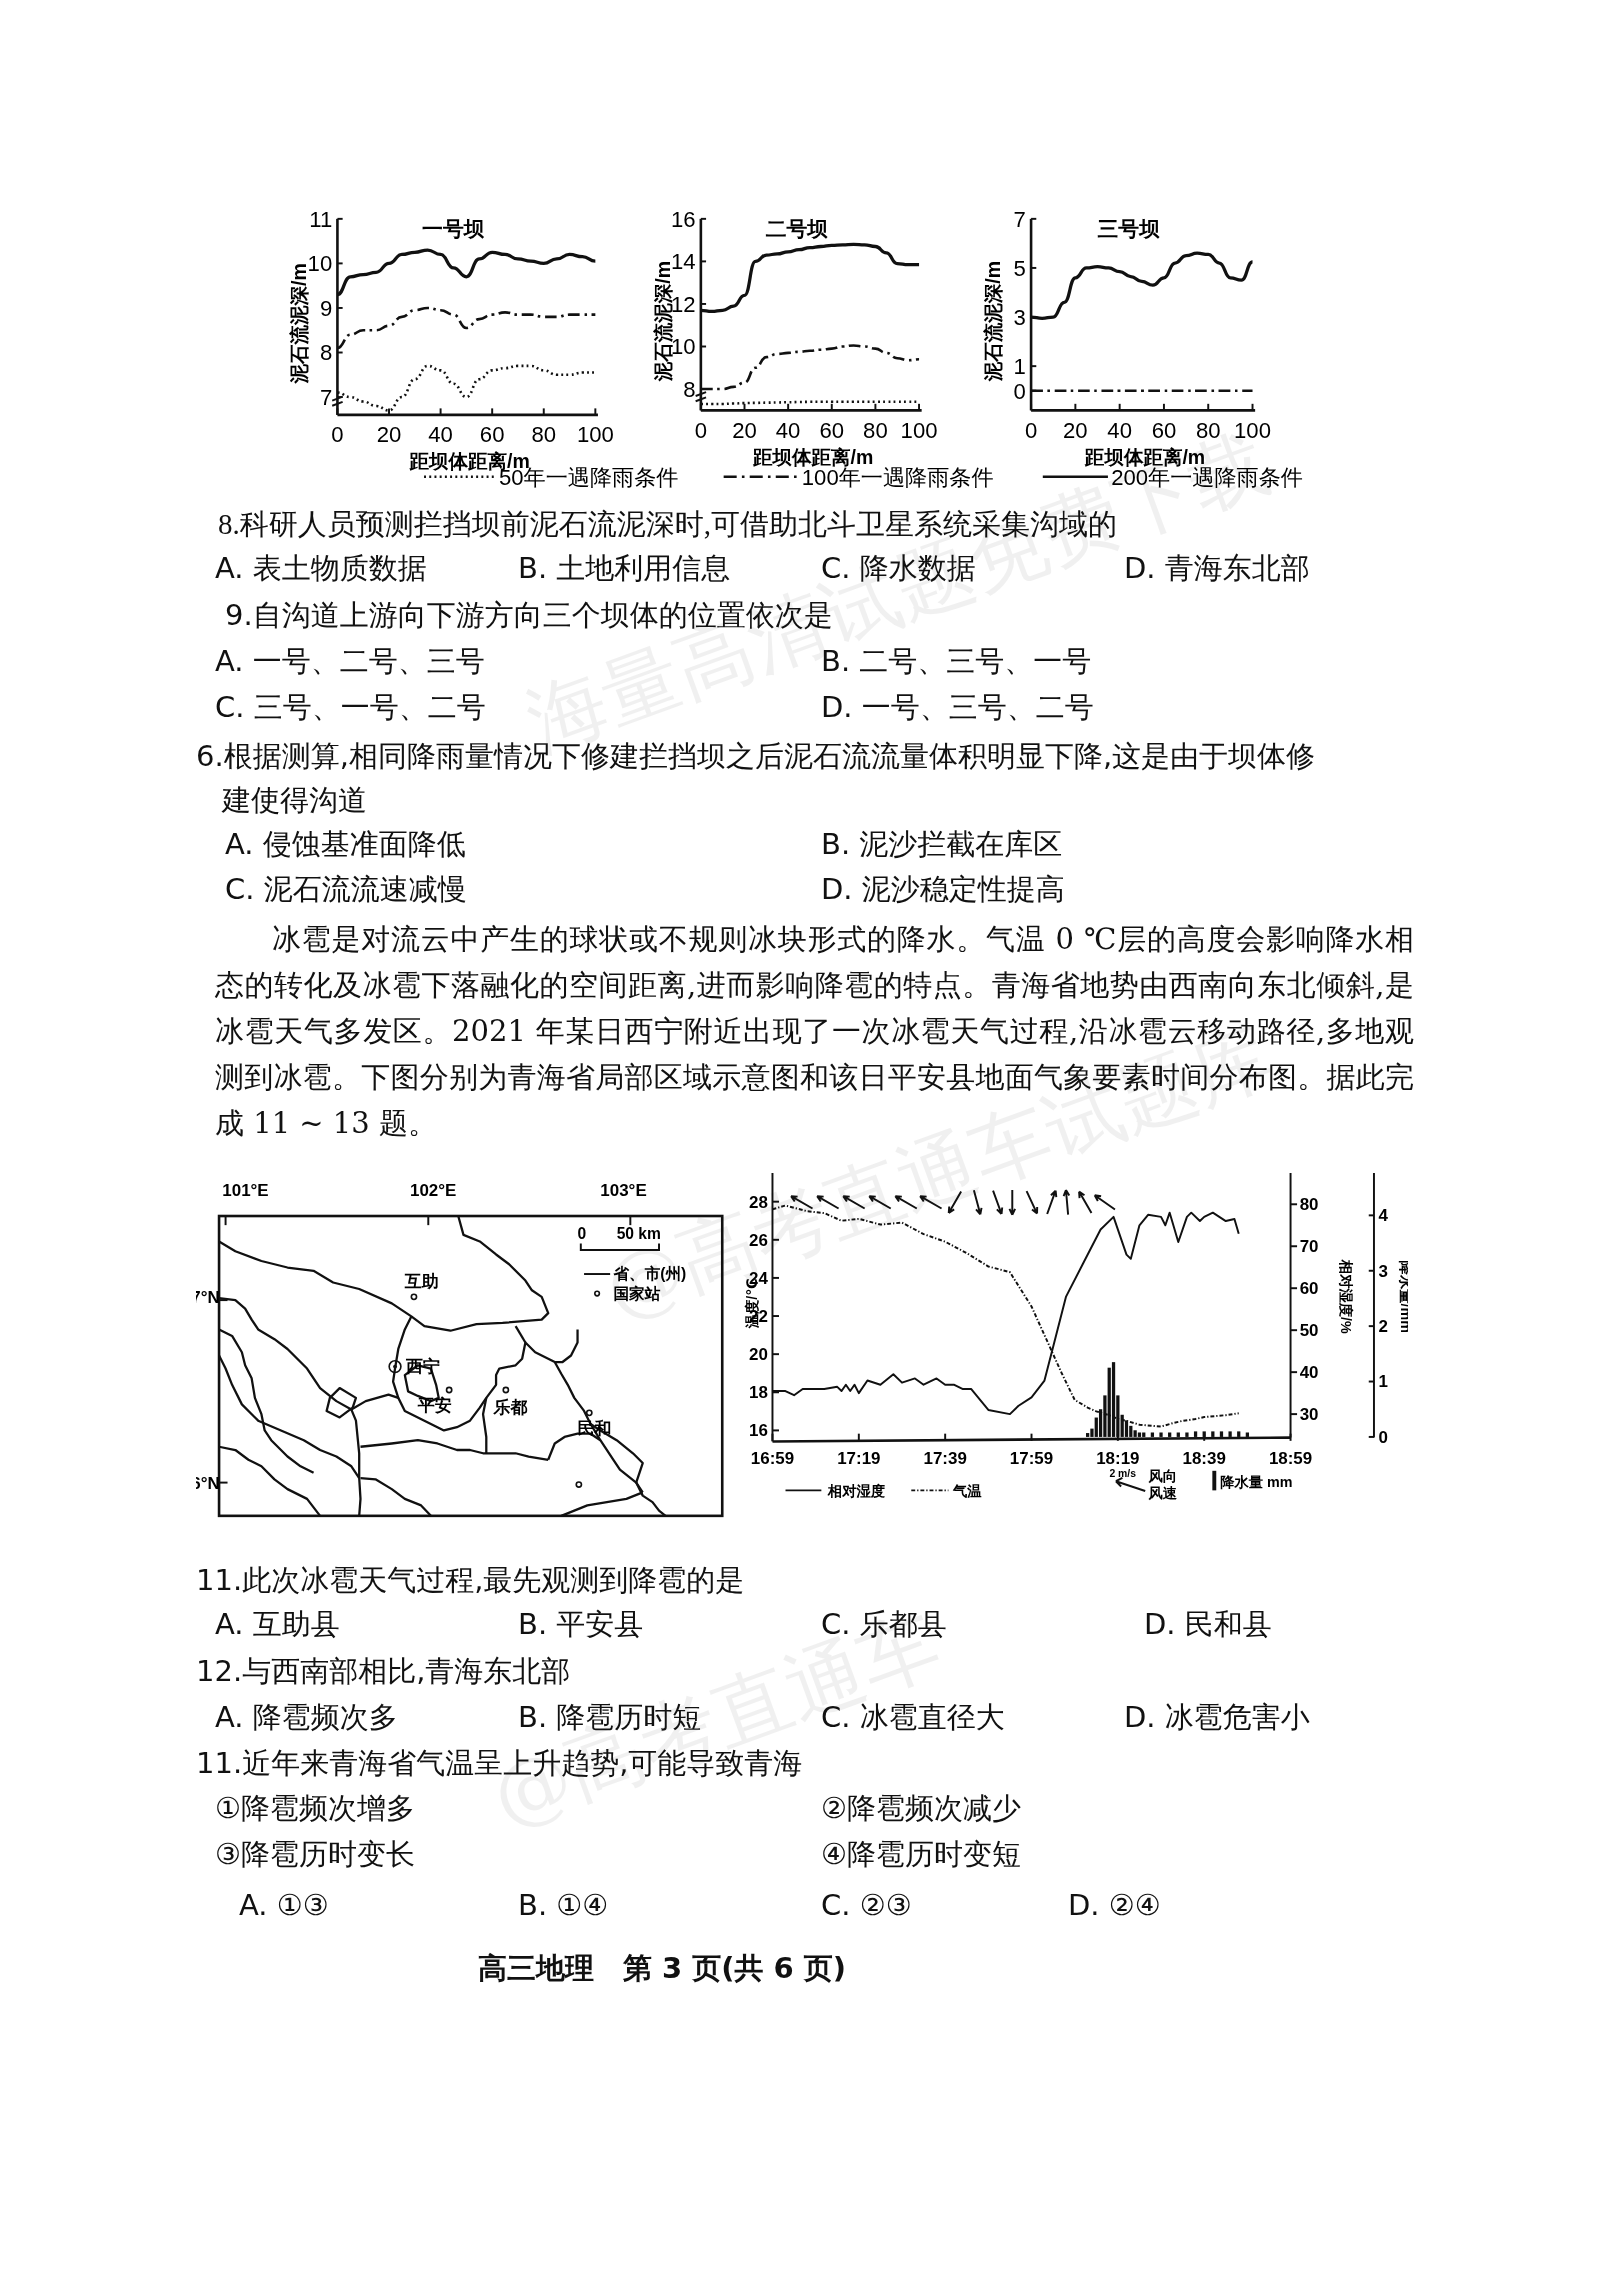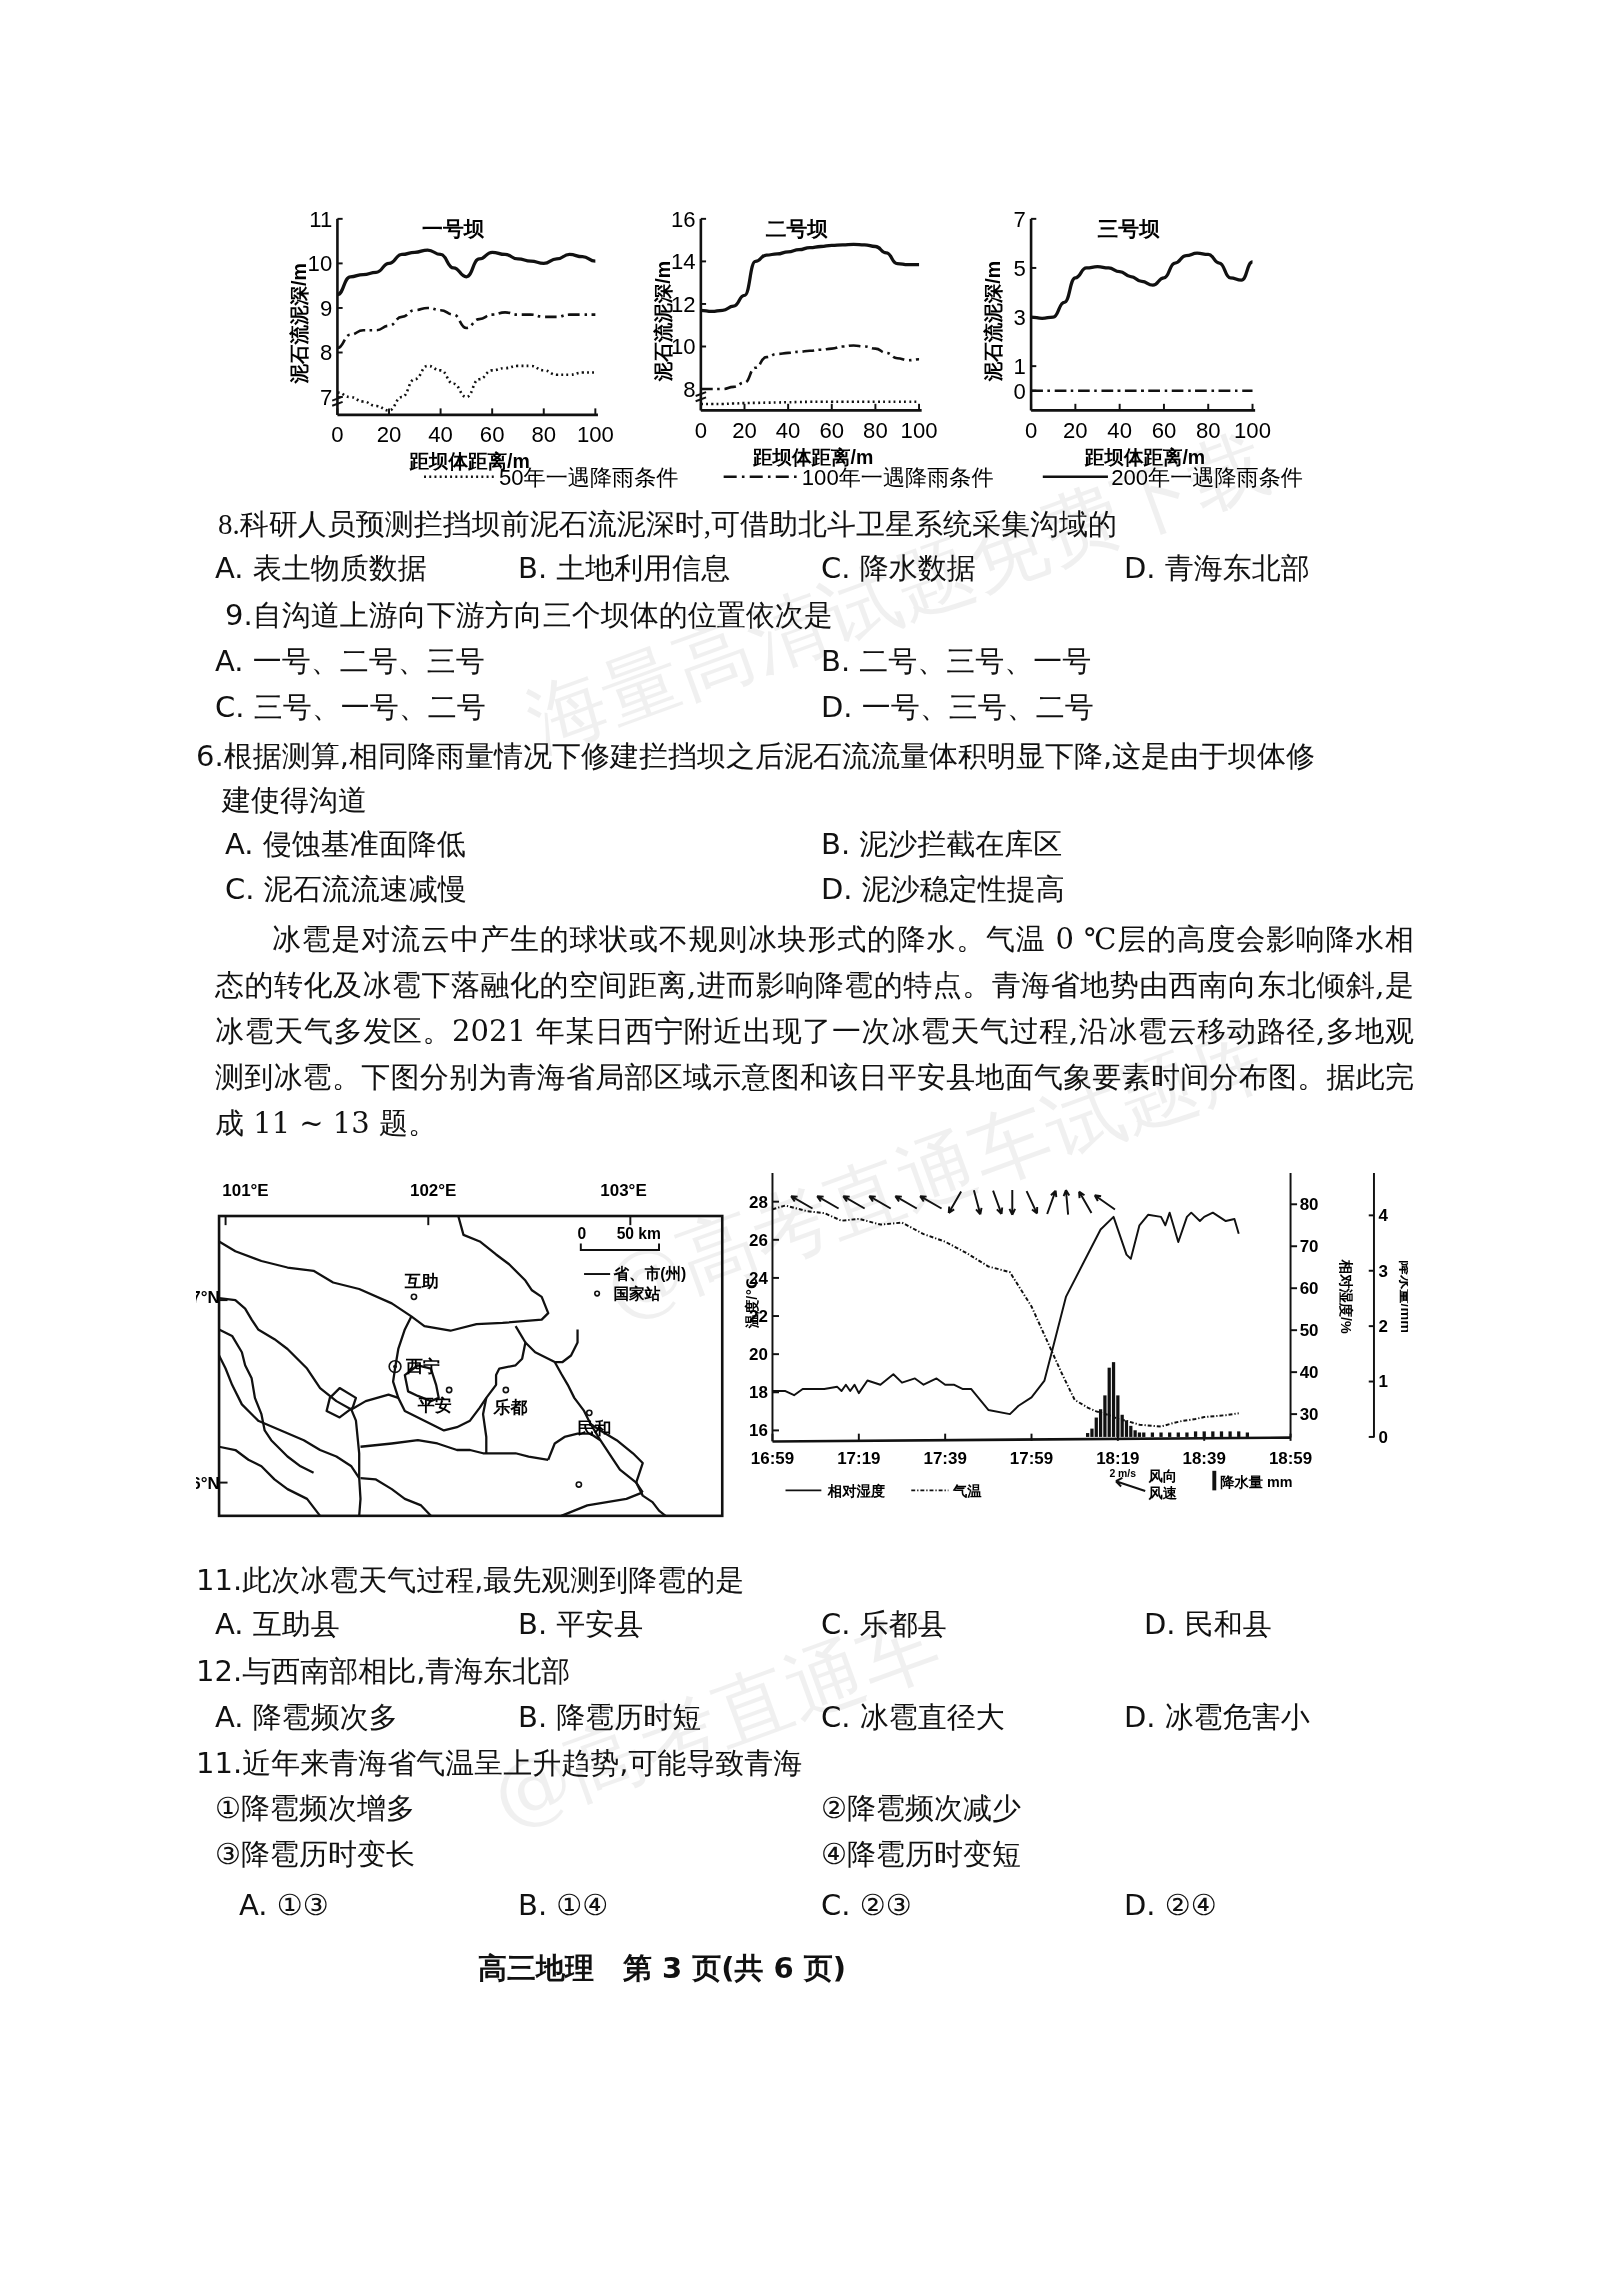--- a/index.html
+++ b/index.html
@@ -354,17 +354,17 @@
 </div>
 <div>
   <div class="q" style="left:196px;top:1744px;"><span>11.</span><span>近年来青海省气温呈上升趋势,可能导致青海</span></div>
   <div class="opt" style="left:215px;top:1789px;">①降雹频次增多</div>
   <div class="opt" style="left:821px;top:1789px;">②降雹频次减少</div>
   <div class="opt" style="left:215px;top:1835px;">③降雹历时变长</div>
   <div class="opt" style="left:821px;top:1835px;">④降雹历时变短</div>
   <div class="opt" style="left:215px;top:1886px;margin-left:24px;">A. ①③</div>
   <div class="opt" style="left:518px;top:1886px;">B. ①④</div>
   <div class="opt" style="left:821px;top:1886px;">C. ②③</div>
-  <div class="opt" style="left:1124px;top:1886px;">D. ②④</div>
+  <div class="opt" style="left:1068px;top:1886px;">D. ②④</div>
 </div>
 
 <div class="footer">高三地理　第 3 页(共 6 页)</div>
 
 
 </body></html>

